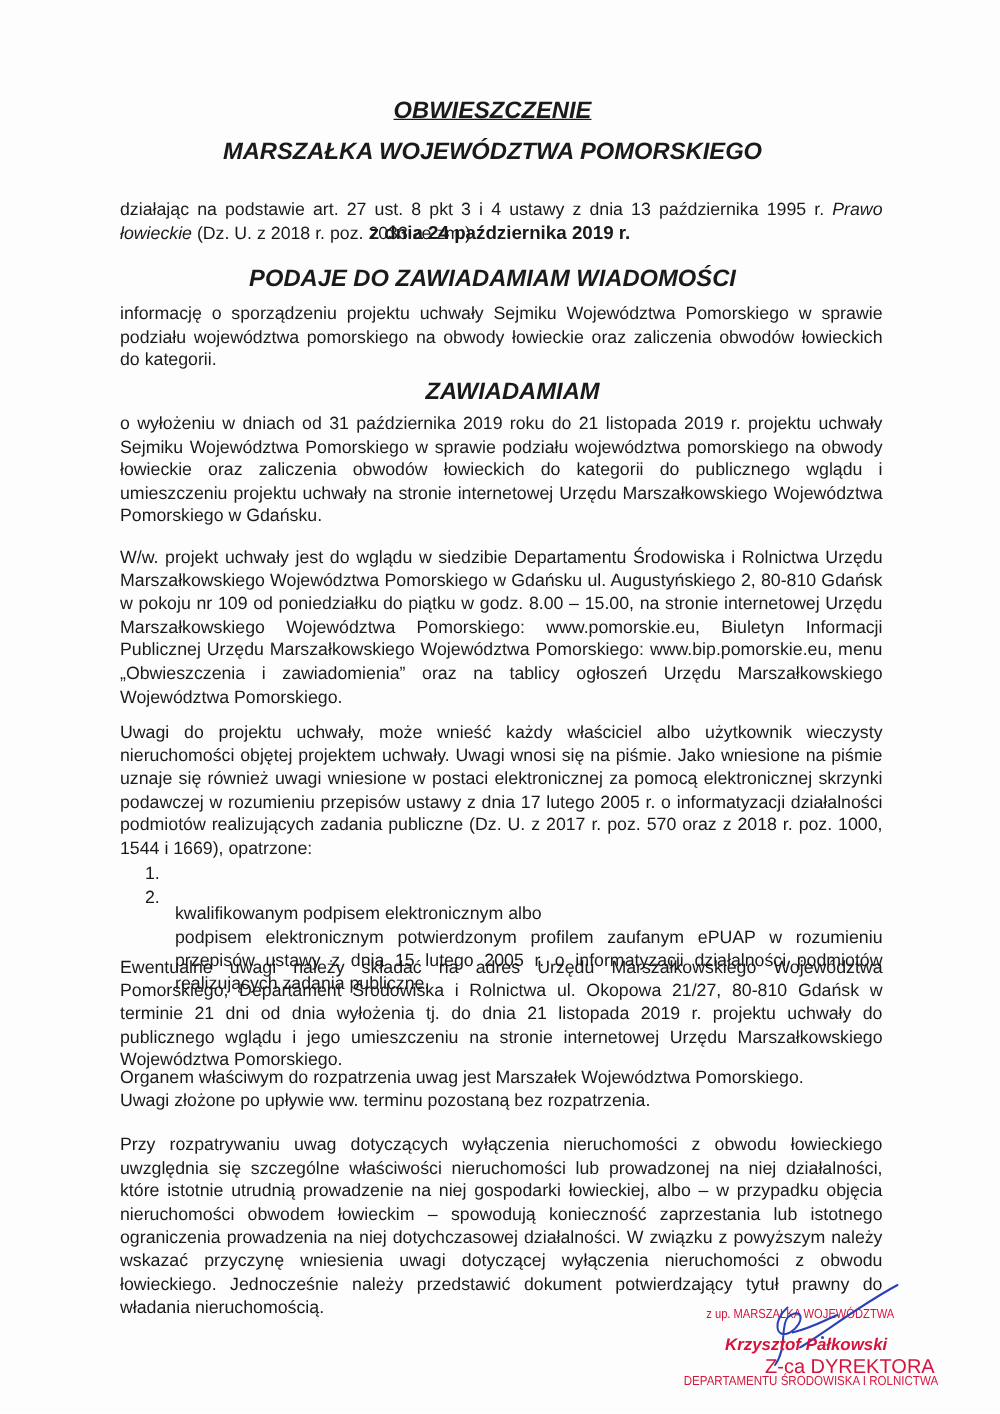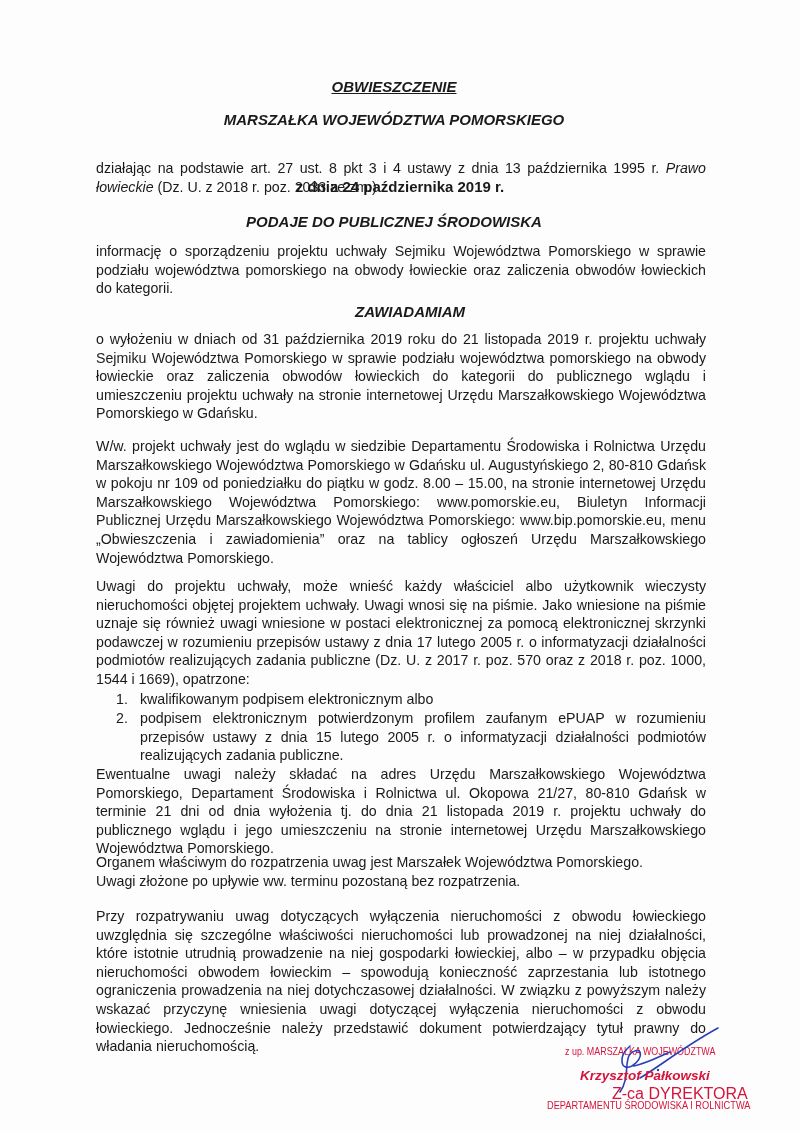--- a/index.html
+++ b/index.html
@@ -1,43 +1,43 @@
 <!DOCTYPE html>
 <html><head>
 <meta charset="utf-8">
 <style>
   html, body { margin: 0; padding: 0; background: #ffffff; }
   body { width: 800px; height: 1131px; position: relative; overflow: hidden;
          font-family: "Liberation Sans", sans-serif; color: #1a1a1a; }
   .page { position: absolute; left: 0; top: 0; width: 800px; height: 1131px; background: #fdfdfd; }
   .title { position: absolute; left: 0; width: 788px; text-align: center;
-           font-weight: bold; font-style: italic; font-size: 15px; }
+           font-weight: bold; font-style: italic; font-size: 19px; }
   .sub { position: absolute; left: 0; width: 800px; text-align: center;
          font-weight: bold; font-size: 15px; }
   .para { position: absolute; left: 96px; width: 610px; font-size: 14.2px; line-height: 18.6px;
           text-align: justify; }
   .para b { font-weight: normal; }
   .list-item { position: absolute; left: 116px; width: 590px; font-size: 14.2px; line-height: 18.6px; text-align: justify; }
   .list-item .num { position: absolute; left: 0; top: 0; }
-  .list-item .txt { margin-left: 24px; display: block; }
+  .list-item .txt { margin-left: 24px; display: block; margin-top: 32px; }
   .sig { position: absolute; color: #d4143c; font-family: "Liberation Sans", sans-serif; }
   .u { text-decoration: underline; }
 </style>
 </head>
 <body>
 
 <div class="page">
 
   <div class="title u" style="top:78px;">OBWIESZCZENIE</div>
   <div class="title" style="top:111px;">MARSZAŁKA WOJEWÓDZTWA POMORSKIEGO</div>
   <div class="sub" style="top:130px;margin-top:48px;">z dnia 24 października 2019 r.</div>
 
   <div class="para" style="top:159px;"><span>działając na podstawie art. 27 ust. 8 pkt 3 i 4 ustawy z dnia 13 października 1995 r. </span><i>Prawo łowieckie</i><span> (Dz. U. z 2018 r. poz. 2033 ze zm.)</span></div>
 
-  <div class="title" style="top:213px;">PODAJE DO PUBLICZNEJ ŚRODOWISKA</div>
+  <div class="title" style="top:213px;">PODAJE DO ZAWIADAMIAM WIADOMOŚCI</div>
   <div class="para" style="top:242px;">informację o sporządzeniu projektu uchwały Sejmiku Województwa Pomorskiego w sprawie podziału województwa pomorskiego na obwody łowieckie oraz zaliczenia obwodów łowieckich do kategorii.</div>
 
   <div class="title" style="top:303px;margin-left:16px;">ZAWIADAMIAM</div>
   <div class="para" style="top:330px;"><span>o wyłożeniu w dniach od </span><b>31 października 2019 roku do 21 listopada 2019 r.</b><span> projektu uchwały Sejmiku Województwa Pomorskiego w sprawie podziału województwa pomorskiego na obwody łowieckie oraz zaliczenia obwodów łowieckich do kategorii do publicznego wglądu i umieszczeniu projektu uchwały na stronie internetowej Urzędu Marszałkowskiego Województwa Pomorskiego w Gdańsku.</span></div>
 
   <div class="para" style="top:437px;">W/w. projekt uchwały jest do wglądu w siedzibie Departamentu Środowiska i Rolnictwa Urzędu Marszałkowskiego Województwa Pomorskiego w Gdańsku ul. Augustyńskiego 2, 80-810 Gdańsk w pokoju nr 109 od poniedziałku do piątku w godz. 8.00 – 15.00, na stronie internetowej Urzędu Marszałkowskiego Województwa Pomorskiego: www.pomorskie.eu, Biuletyn Informacji Publicznej Urzędu Marszałkowskiego Województwa Pomorskiego: www.bip.pomorskie.eu, menu „Obwieszczenia i zawiadomienia” oraz na tablicy ogłoszeń Urzędu Marszałkowskiego Województwa Pomorskiego.</div>
 
   <div class="para" style="top:577px;">Uwagi do projektu uchwały, może wnieść każdy właściciel albo użytkownik wieczysty nieruchomości objętej projektem uchwały. Uwagi wnosi się na piśmie. Jako wniesione na piśmie uznaje się również uwagi wniesione w postaci elektronicznej za pomocą elektronicznej skrzynki podawczej w rozumieniu przepisów ustawy z dnia 17 lutego 2005 r. o informatyzacji działalności podmiotów realizujących zadania publiczne (Dz. U. z 2017 r. poz. 570 oraz z 2018 r. poz. 1000, 1544 i 1669), opatrzone:</div>
 
   <div class="list-item" style="top:690px;">

